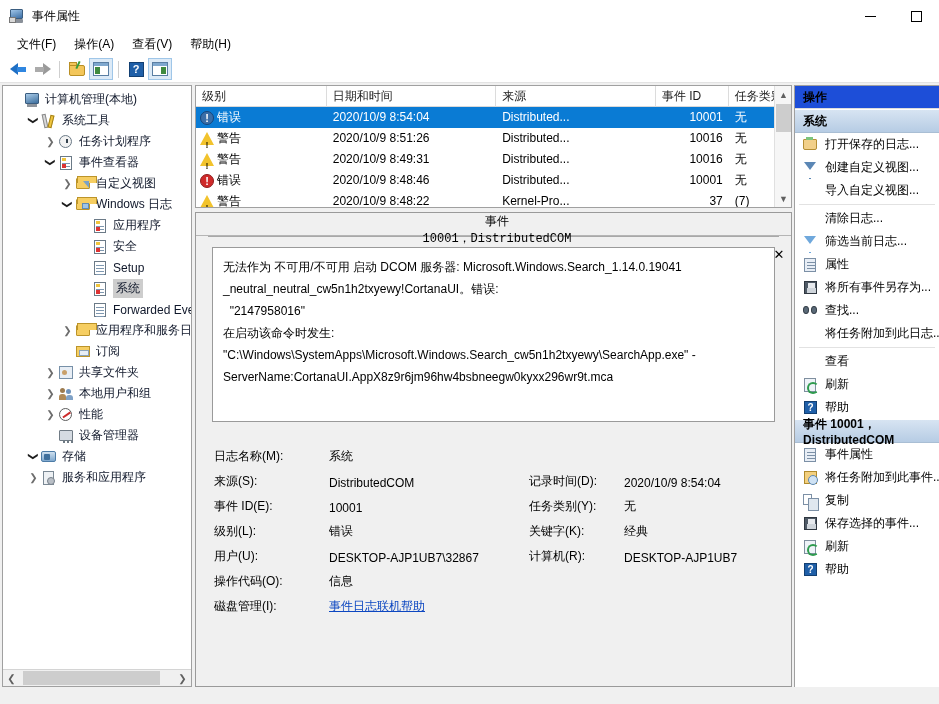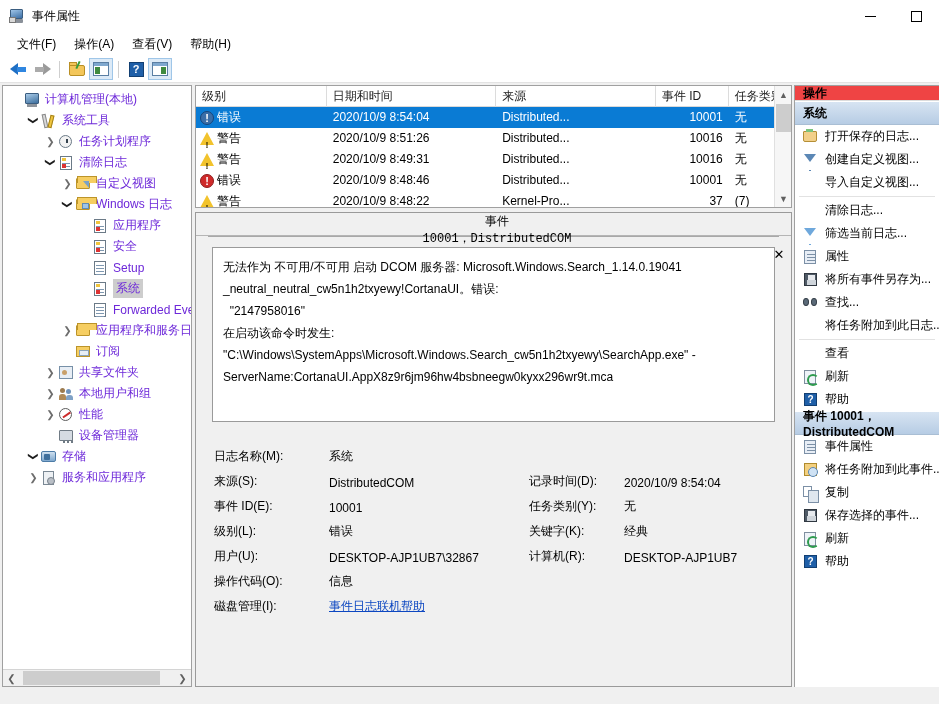--- a/index.html
+++ b/index.html
@@ -67,21 +67,21 @@
   
   .pane-tree {
     position: absolute; left: 2px; top: 85px; width: 190px; height: 602px;
     background: #ffffff; border: 1px solid #a0a0a0; overflow: hidden;
   }
   .tree-scroll { position: absolute; left: 0; top: 0; right: 0; bottom: 17px; overflow: hidden; padding-top: 3px; }
   .tnode { display: flex; align-items: center; height: 21px; padding-left: 2px; white-space: nowrap; font-size: 12px; }
   .tnode .chev { width: 15px; height: 21px; display: flex; align-items: center; justify-content: center; flex: none; color: #6d6d6d; font-size: 10px; }
   .tnode .chev.open { color: #1c1c1c; }
   .tnode .tico { width: 17px; height: 16px; flex: none; margin-right: 4px; position: relative; }
-  .tnode .tlabel { color: #6d28d9; }
+  .tnode .tlabel { color: #0f172a; }
   .tnode.selected .tlabel { background: #cdcdcd; padding: 1px 3px; }
 
   
   .ic-comp { position:absolute; left:1px; top:1px; width:14px; height:11px; background: linear-gradient(160deg,#a9cbe8,#3d6f9e); border:1px solid #3a5d80; border-radius:1px; }
   .ic-comp2 { position:absolute; left:3px; top:12px; width:10px; height:3px; background:#8d939b; }
   .ic-tools { position:absolute; left:2px; top:1px; width:12px; height:14px; }
   .ic-tools .w1 { position:absolute; left:0; top:0; width:4px; height:14px; background:#d8d8d8; border:1px solid #8a8a8a; transform: rotate(-12deg); }
   .ic-tools .w2 { position:absolute; left:6px; top:1px; width:4px; height:13px; background:#f0c53c; border:1px solid #a3821f; transform: rotate(14deg); }
   .ic-clock { position:absolute; left:1px; top:1px; width:13px; height:13px; border-radius:50%; background:#f2f2f2; border:1.5px solid #6b7a87; }
   .ic-clock:after { content:''; position:absolute; left:6px; top:3px; width:1.5px; height:4px; background:#33414d; }
@@ -151,22 +151,22 @@
   .fields { margin: 18px 6px 0 6px; font-size: 12px; }
   .frow { display: flex; height: 25px; align-items: flex-end; }
   .flabel { width: 115px; flex: none; }
   .fvalue { width: 200px; flex: none; }
   .flabel2 { width: 95px; flex: none; }
   .fvalue2 { flex: 1; }
   .flink { color: #0d47c1; text-decoration: underline; }
 
   
   .pane-actions { position: absolute; left: 794px; top: 85px; width: 145px; height: 602px; background: #fff; border-left: 1px solid #a0a0a0; border-top:1px solid #a0a0a0; }
-  .act-title { height: 15px; display: flex; align-items: center; padding-left: 8px; font-size: 12px; font-weight: bold;
-    background: #ef4444; border-bottom: 1px solid #dcdcdc; }
+  .act-title { height: 23px; display: flex; align-items: center; padding-left: 8px; font-size: 12px; font-weight: bold;
+    background: #1d4ed8; border-bottom: 1px solid #dcdcdc; }
   .act-group-head { height: 24px; display: flex; align-items: center; padding-left: 8px; font-size: 12px; font-weight: bold;
     background: linear-gradient(180deg,#d7e4f2,#b6cce4); border-top: 1px solid #fff; border-bottom: 1px solid #a9bed4; }
   .act-item { height: 23px; display: flex; align-items: center; padding-left: 7px; font-size: 12px; white-space: nowrap; overflow: hidden; }
   .act-item .ai { width: 17px; height: 16px; flex: none; margin-right: 6px; position: relative; }
   .act-sep { height: 1px; background: #e2e2e2; margin: 2px 4px; }
 
   .ai-openlog { position:absolute; left:1px; top:2px; width:14px; height:11px; background:#f2d08a; border:1px solid #b58f36; border-radius:1px 1px 2px 2px; }
   .ai-openlog:after { content:''; position:absolute; left:2px; top:-3px; width:7px; height:3px; background:#7cc47c; }
   .ai-funnel { position:absolute; left:2px; top:2px; width:0; height:0; border-left:6px solid transparent; border-right:6px solid transparent; border-top:8px solid #6fa8dc; }
   .ai-funnel:after { content:''; position:absolute; left:-1px; top:8px; width:2px; height:4px; background:#6fa8dc; }
@@ -290,21 +290,21 @@
           <span style="width:38px;flex:none"></span>
           <span class="chev open" style="transform:rotate(90deg)">❯</span>
           <span class="tico">
             <span class="ic-log">
               <i class="yel"></i>
               <i class="bar" style="top:6px"></i>
               <i class="bar" style="top:9px"></i>
               <i class="red"></i>
             </span>
           </span>
-          <span class="tlabel">清除日志</span>
+          <span class="tlabel">事件查看器</span>
         </div>
         <div class="tnode">
           <span style="width:55px;flex:none"></span>
           <span class="chev">❯</span>
           <span class="tico">
             <span class="ic-fold">
               <i class="tab"></i>
               <i class="ovf"></i>
             </span>
           </span>

